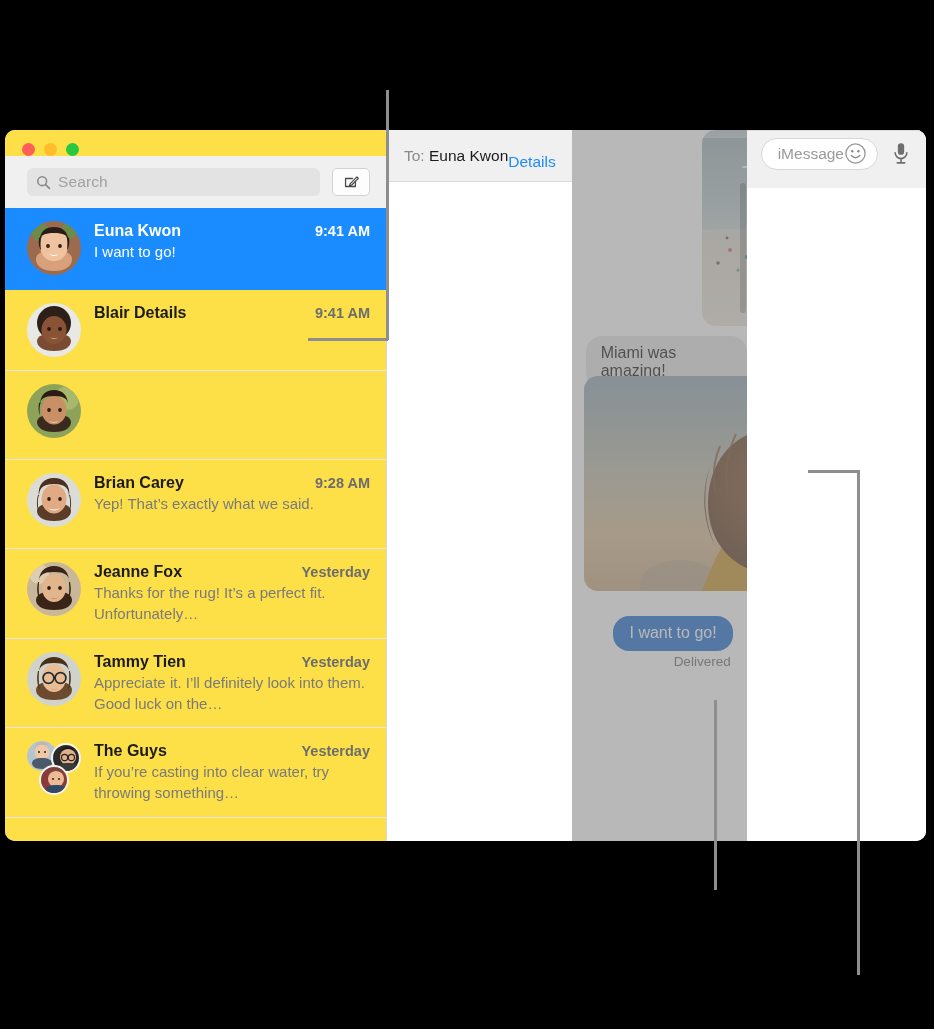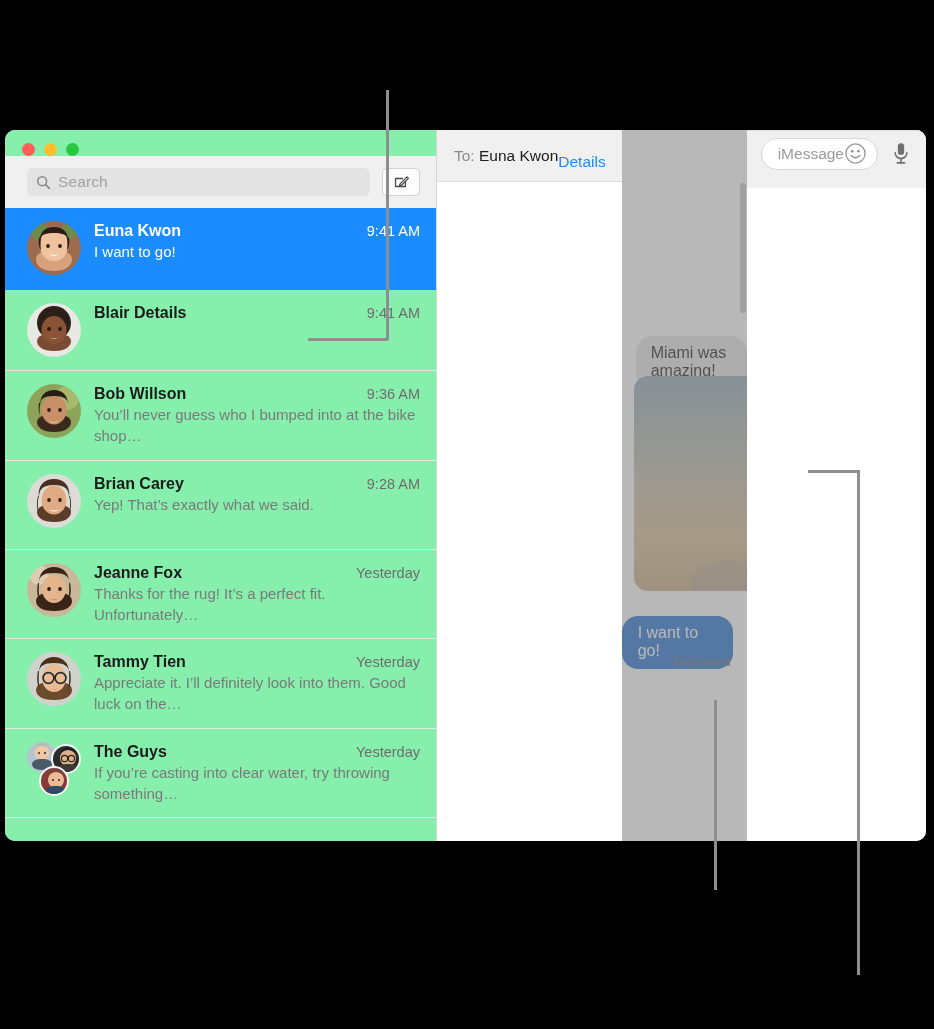--- a/index.html
+++ b/index.html
@@ -18,22 +18,22 @@
   .window {
     position: absolute; left: 5px; top: 130px;
     width: 921px; height: 711px;
     background: #f2f2f2; border-radius: 10px;
     overflow: hidden; display: flex;
     box-shadow: 0 2px 9px rgba(0,0,0,.45);
   }
 
   
   .sidebar {
-    width: 432px; height: 100%;
-    background: #86efac;
+    width: 382px; height: 100%;
+    background: #fde047;
     border-right: 1px solid #d6d6d6;
     display: flex; flex-direction: column;
   }
   .sidebar-top {
     height: 52px; display: flex; align-items: center;
     padding: 0 16px 0 22px; gap: 12px;
     background: #f0f0f0;
   }
   .search-field {
     flex: 1; height: 28px; background: #e3e3e3;
@@ -52,21 +52,21 @@
     display: flex; gap: 13px; padding: 13px 16px 13px 22px;
     border-bottom: 1px solid #e6e6e6; align-items: flex-start;
     min-height: 89px;
   }
   .conv.selected { background: #1a8cff; border-bottom-color: #1a8cff; }
   .avatar-wrap { position: relative; width: 54px; height: 54px; flex: none; }
   .avatar { width: 54px; height: 54px; border-radius: 50%; overflow: hidden; position: relative; }
   .conv-body { flex: 1; min-width: 0; padding-top: 1px; }
   .conv-row1 { display: flex; justify-content: space-between; align-items: baseline; gap: 8px; }
   .conv-name { font-size: 16px; font-weight: bold; color: #1b1b1b; white-space: nowrap; }
-  .conv-time { font-size: 14.5px; color: #6d6d6d; white-space: nowrap; flex: none; }
+  .conv-time { font-size: 14.5px; color: #6d6d6d; white-space: nowrap; flex: none; font-weight: bold; }
   .conv-prev {
     font-size: 15px; color: #7a7a7a; line-height: 1.42;
     margin-top: 1px; max-height: 44px; overflow: hidden;
   }
   .conv.selected .conv-name,
   .conv.selected .conv-time,
   .conv.selected .conv-prev { color: #ffffff; }
 
   
   .pane { flex: 1; display: flex; flex-direction: row; position: relative; background: #fff; }
@@ -277,27 +277,20 @@
                 <path d="M27 48 c-12 0 -17 -5 -17 -10 0 -5 7 -8 17 -8 s17 3 17 8 c0 5 -5 10 -17 10z" fill="#3a2a1e"></path>
                 <ellipse cx="27" cy="26" rx="12.5" ry="14.5" fill="#c98f66"></ellipse>
                 <path d="M13 21 c0 -10 6 -15 14 -15 s14 5 14 15 c0 -6 -4 -9 -14 -9 s-14 3 -14 9z" fill="#2a1d14"></path>
                 <path d="M12 19 c-1 6 0 10 1 12 -1 -7 0 -11 1 -13z" fill="#2a1d14"></path>
                 <ellipse cx="22" cy="26" rx="1.8" ry="2" fill="#2a1d14"></ellipse>
                 <ellipse cx="33" cy="26" rx="1.8" ry="2" fill="#2a1d14"></ellipse>
                 <path d="M21 33 q6 2 12 0 q-6 2 -12 0z" fill="#3a2a1e"></path>
                 <path d="M22 37 q5 3 10 0 q-5 2 -10 0z" fill="#fff"></path>
               </svg>
             </div>
-          </div>
-          <div class="conv-body">
-            <div class="conv-row1">
-              <span class="conv-name">Bob Willson</span>
-              <span class="conv-time">9:36 AM</span>
-            </div>
-            <div class="conv-prev">You’ll never guess who I bumped into at the bike shop…</div>
           </div>
         </div>
 
         <div class="conv">
           <div class="avatar-wrap">
             <div class="avatar">
               <svg viewBox="0 0 54 54" width="54" height="54">
                 <rect width="54" height="54" fill="#dcdcd6"></rect>
                 <path d="M27 48 c-12 0 -17 -5 -17 -10 0 -5 7 -8 17 -8 s17 3 17 8 c0 5 -5 10 -17 10z" fill="#5a3c28"></path>
                 <ellipse cx="27" cy="26" rx="12.5" ry="14.5" fill="#e0ab84"></ellipse>

